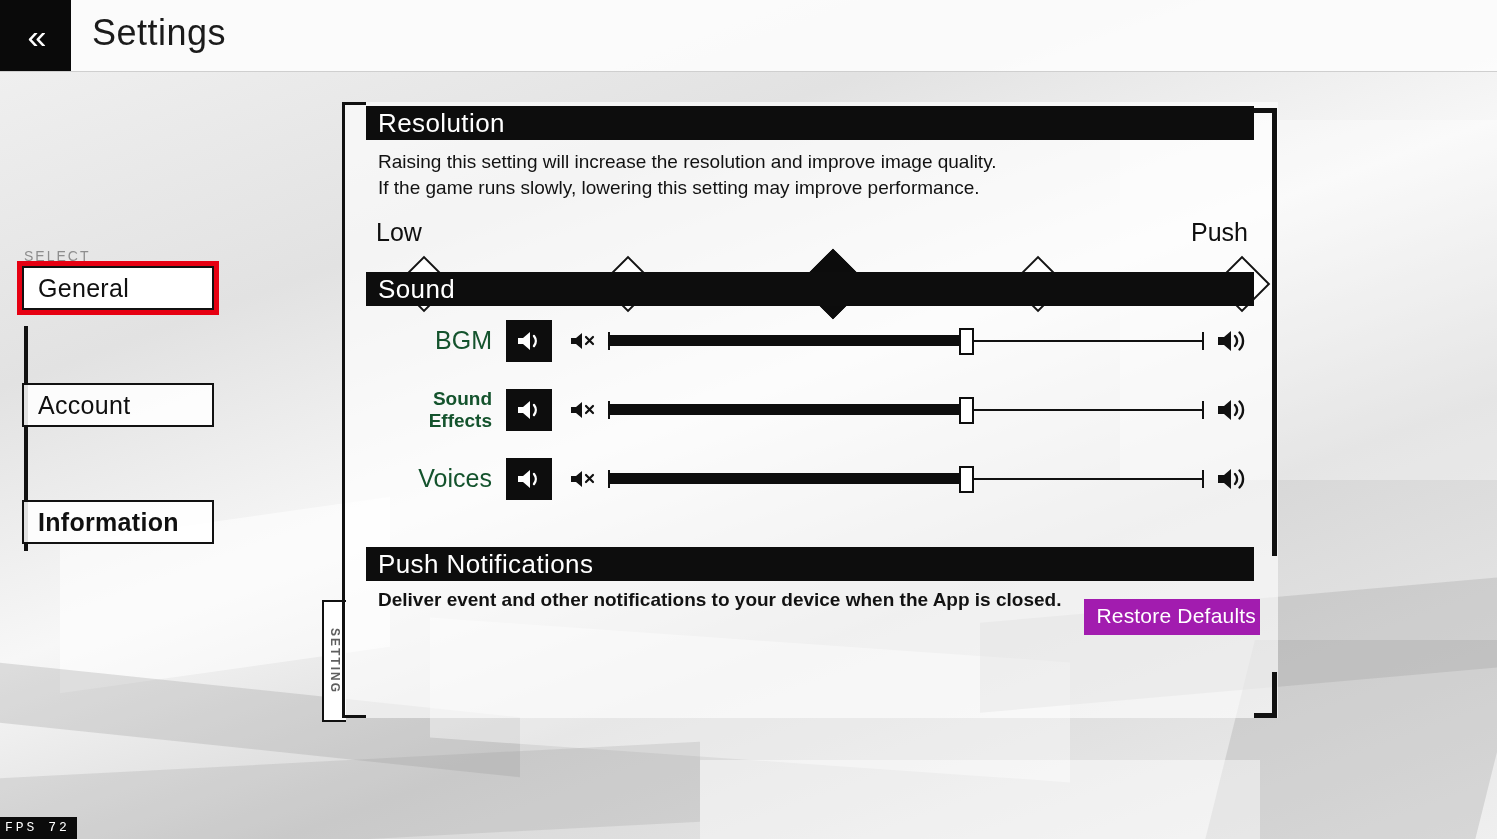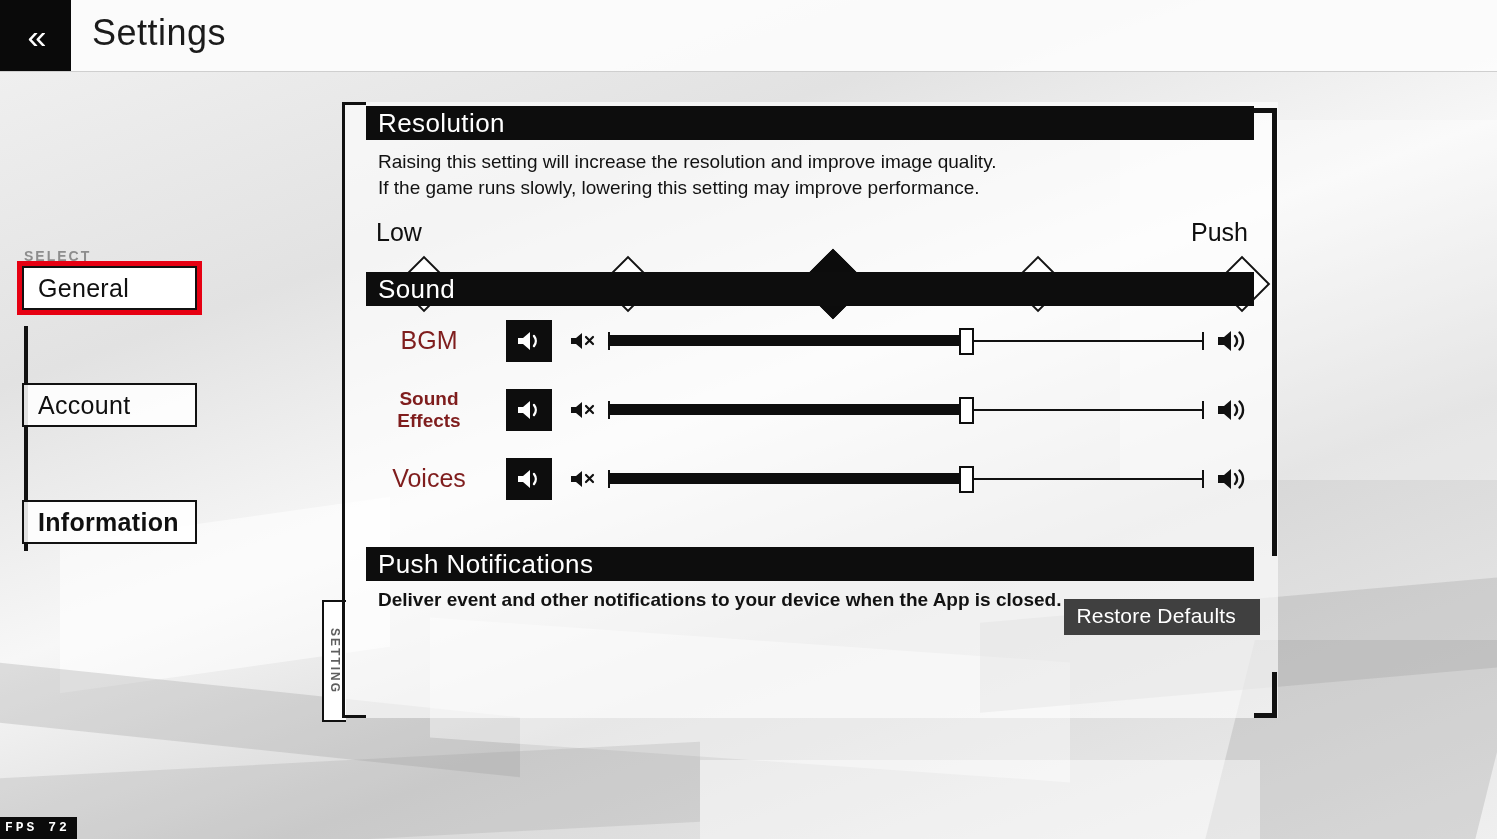--- a/index.html
+++ b/index.html
@@ -70,21 +70,21 @@
   }
 
   
   #select-label {
     position: absolute;
     left: 24px;
     top: 248px;
     font-size: 14px;
     letter-spacing: 2px;
     color: #8d8d8d;
-    font-weight: 700;
+    font-weight: 400;
     z-index: 4;
   }
   #nav {
     position: absolute;
     left: 22px;
     top: 266px;
     width: 192px;
     z-index: 4;
   }
   #nav-rail {
@@ -92,21 +92,21 @@
     left: 24px;
     top: 326px;
     width: 4px;
     height: 225px;
     background: #111;
     z-index: 3;
   }
   .nav-item {
     position: absolute;
     left: 0;
-    width: 175px;
+    width: 192px;
     height: 44px;
     background: rgba(255,255,255,0.88);
     border: 2px solid #111;
     display: flex;
     align-items: center;
     padding-left: 14px;
     box-sizing: border-box;
     font-size: 25px;
     color: #101010;
     cursor: pointer;
@@ -260,24 +260,24 @@
   
   #sound-block { position: relative; margin-top: 6px; }
   .sound-row {
     position: relative;
     height: 69px;
     display: flex;
     align-items: center;
   }
   .sound-label {
     width: 140px;
-    text-align: center;
+    text-align: right;
     padding-right: 14px;
     font-size: 25px;
-    color: #7f1d1d;
+    color: #14532d;
     box-sizing: border-box;
   }
   .sound-label.small { font-size: 19px; font-weight: bold; }
   .spk-button {
     width: 46px;
     height: 42px;
     background: #0d0d0d;
     display: flex;
     align-items: center;
     justify-content: center;
@@ -338,24 +338,24 @@
     flex: 0 0 auto;
     display: flex;
     align-items: center;
     justify-content: center;
   }
 
   #restore-defaults {
     position: absolute;
     right: 18px;
     top: 497px;
-    background: #404040;
+    background: #a21caf;
     color: #ffffff;
     font-size: 21px;
-    padding: 5px 24px 7px 12px;
+    padding: 5px 4px 7px 12px;
     cursor: pointer;
     letter-spacing: 0.2px;
     text-align: right;
   }
 
   #push-block { margin-top: 34px; }
   #push-desc {
     font-size: 19px;
     color: #121212;
     margin-top: 8px;
@@ -366,21 +366,21 @@
   
   #fps {
     position: absolute;
     left: 0;
     bottom: 0;
     background: #0b0b0b;
     color: #ffffff;
     font-size: 13px;
     letter-spacing: 3px;
     padding: 3px 7px 4px 5px;
-    font-weight: 700;
+    font-weight: 400;
     z-index: 9;
     font-family: "Liberation Mono", monospace;
   }
 </style>
 </head>
 <body>
 
 <div id="bg">
   <div class="shape" style="left:60px;  top:520px;  width:330px; height:150px; transform:skewY(-8deg);"></div>
   <div class="shade" style="left:0px;   top:690px;  width:520px; height:60px;  transform:skewY(6deg);"></div>

